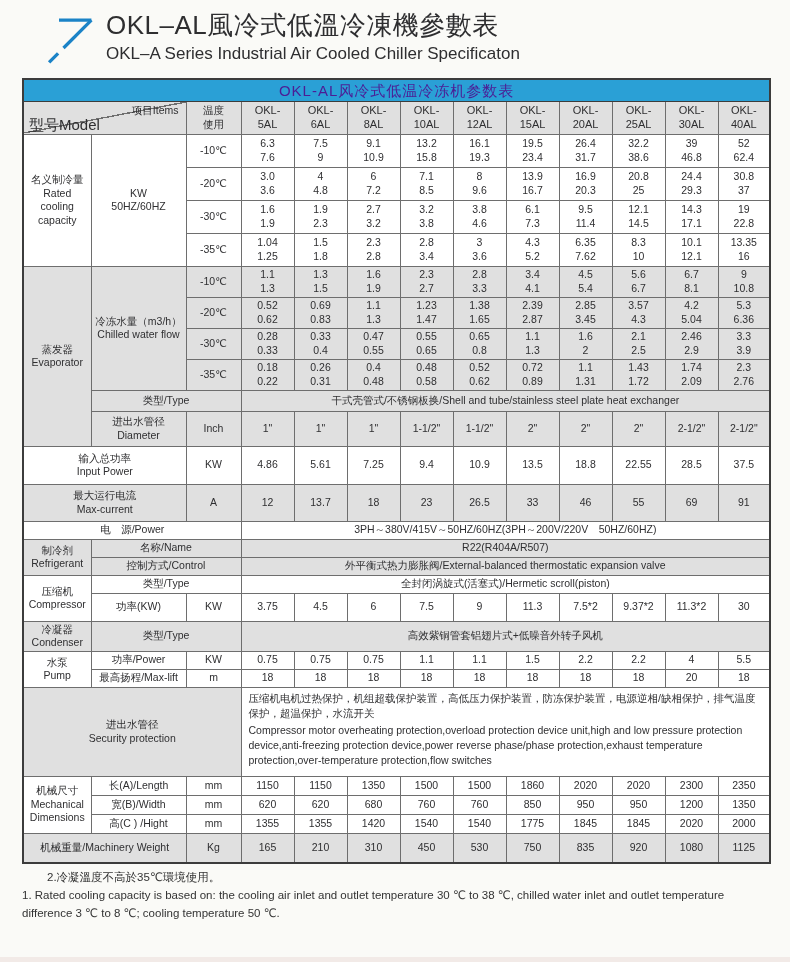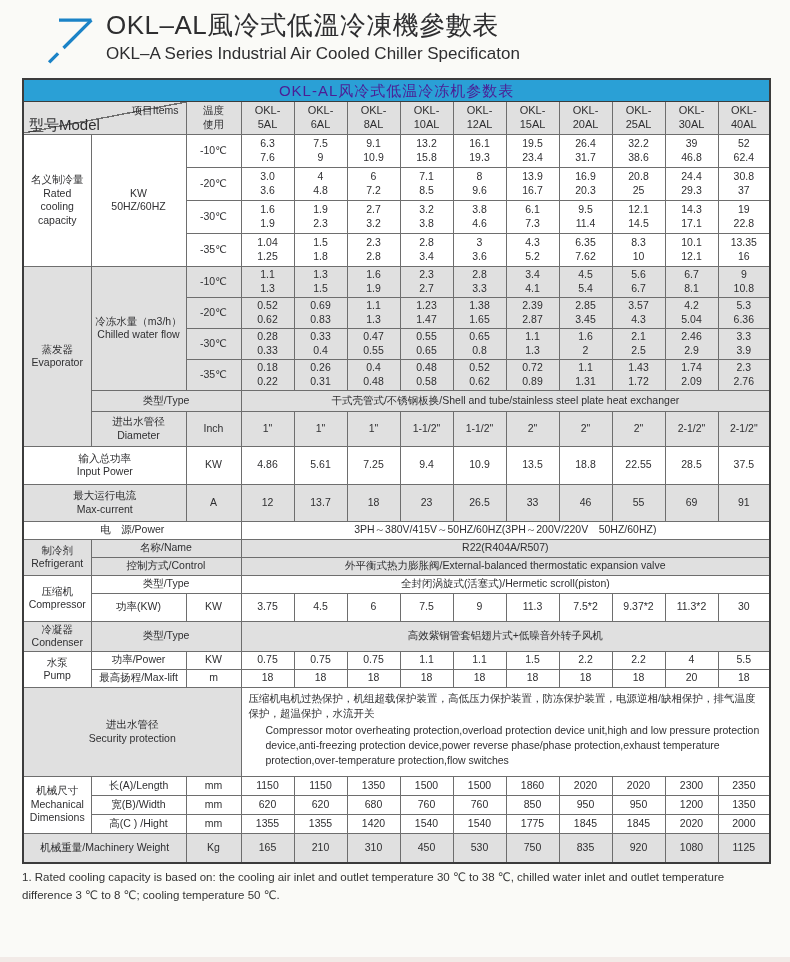--- a/index.html
+++ b/index.html
@@ -35,21 +35,21 @@
   }
   td.corner{padding:0;}
   .corner-wrap{
     position:relative;width:100%;height:31px;
     background:#e0e0e0 linear-gradient(to bottom right,transparent calc(50% - 0.7px),#6e6e6e calc(50% - 0.7px),#6e6e6e calc(50% + 0.7px),transparent calc(50% + 0.7px));
   }
   .corner-model{position:absolute;left:5px;bottom:2px;font-size:15px;}
   .corner-items{position:absolute;right:7px;top:2px;font-size:10.5px;}
   td.model-h{font-size:11px;}
   td.security-txt{text-align:left;padding:3px 7px;vertical-align:top;line-height:15px;}
-  .security-en{margin-top:2px;margin-left:17px;}
+  .security-en{margin-top:2px;}
   
   .notes{position:absolute;top:868px;left:22px;width:748px;font-size:11.5px;line-height:18px;color:#333;}
   .notes .ind{padding-left:25px;}
   .notes .ind2{padding-left:29px;}
   .bottom-edge{position:absolute;left:0;bottom:0;width:790px;height:5px;background:#f2eae7;}
 </style>
 </head>
 <body>
 
 <div class="page-header">
@@ -701,16 +701,17 @@
           <td class="gray">835</td>
           <td class="gray">920</td>
           <td class="gray">1080</td>
           <td class="gray">1125</td>
         </tr>
       </tbody>
   </table>
 </div>
 
 <div class="notes">
+  <div class="ind">2.冷凝溫度不高於35℃環境使用。</div>
   <div>1. Rated cooling capacity is based on: the cooling air inlet and outlet temperature 30 ℃ to 38 ℃, chilled water inlet and outlet temperature difference 3 ℃ to 8 ℃; cooling temperature 50 ℃.</div>
 </div>
 
 <div class="bottom-edge"></div>
 
 </body></html>

